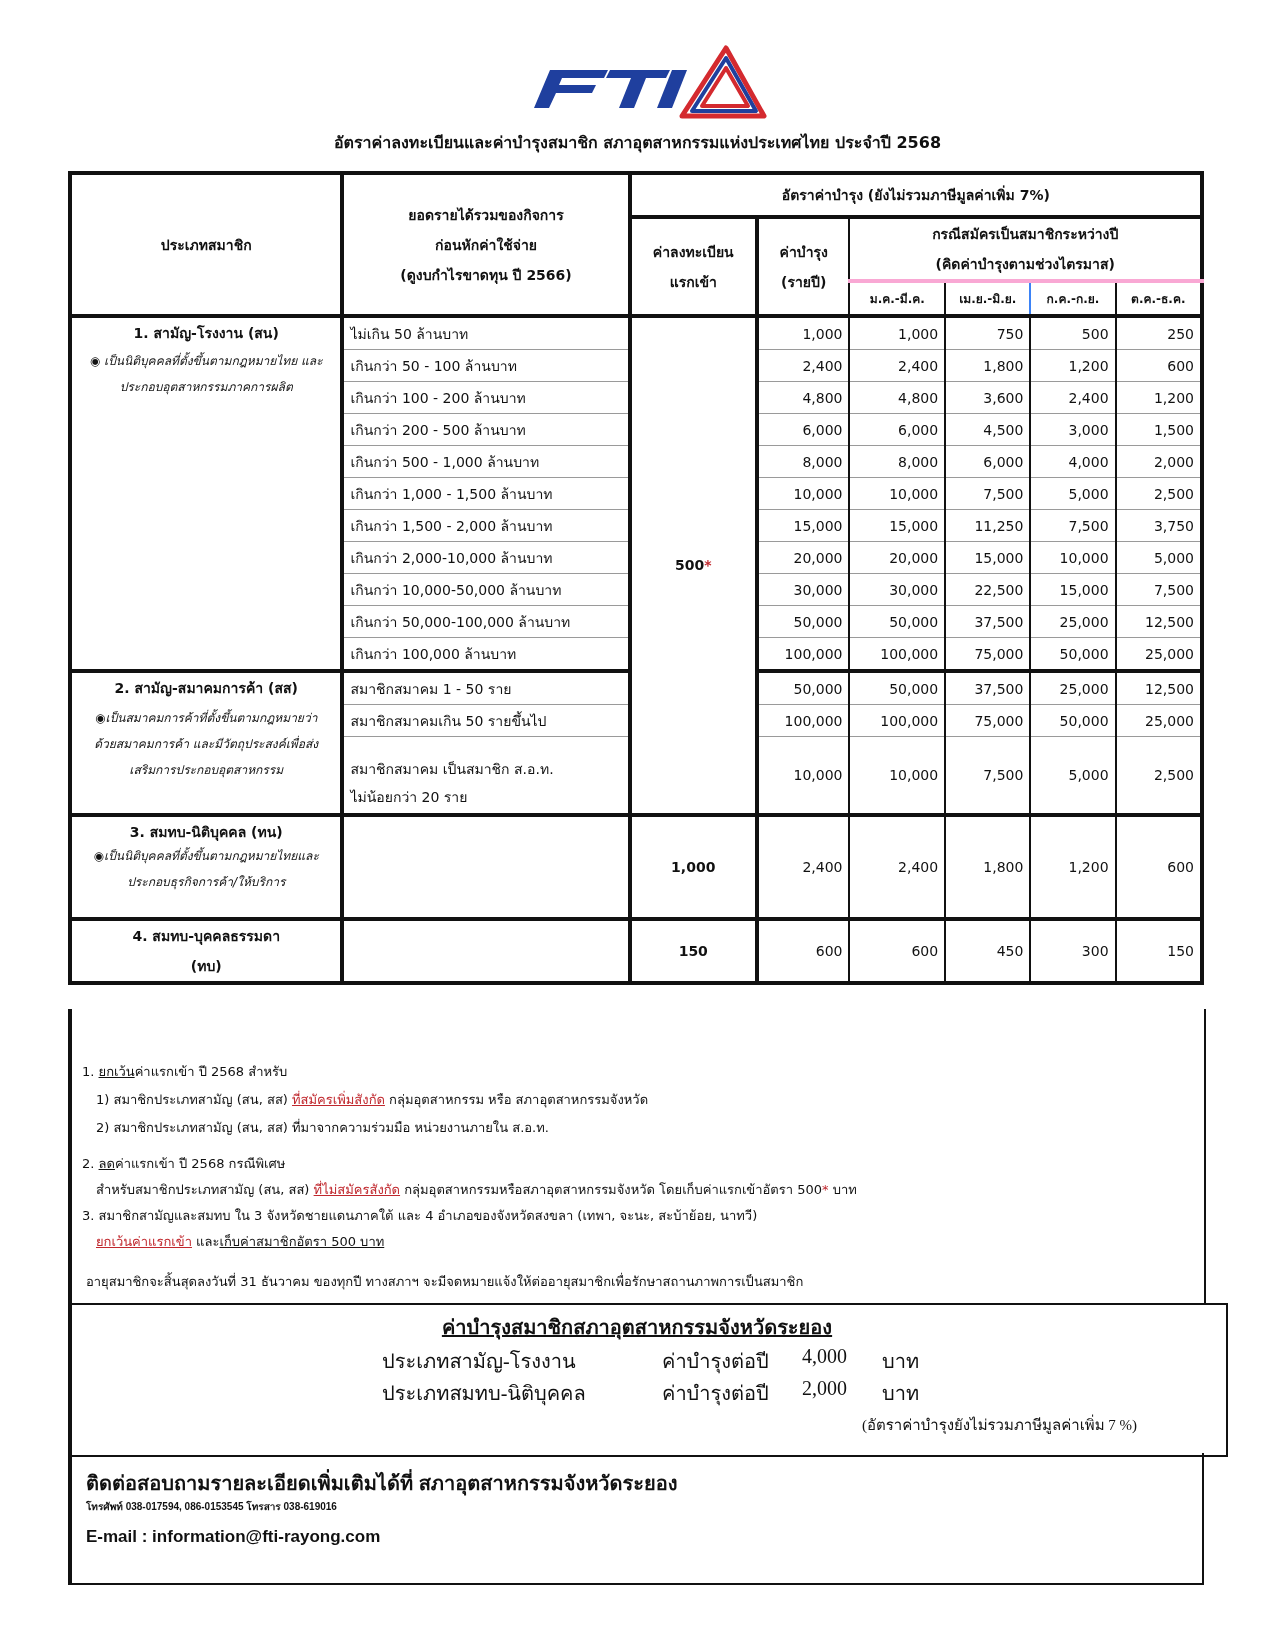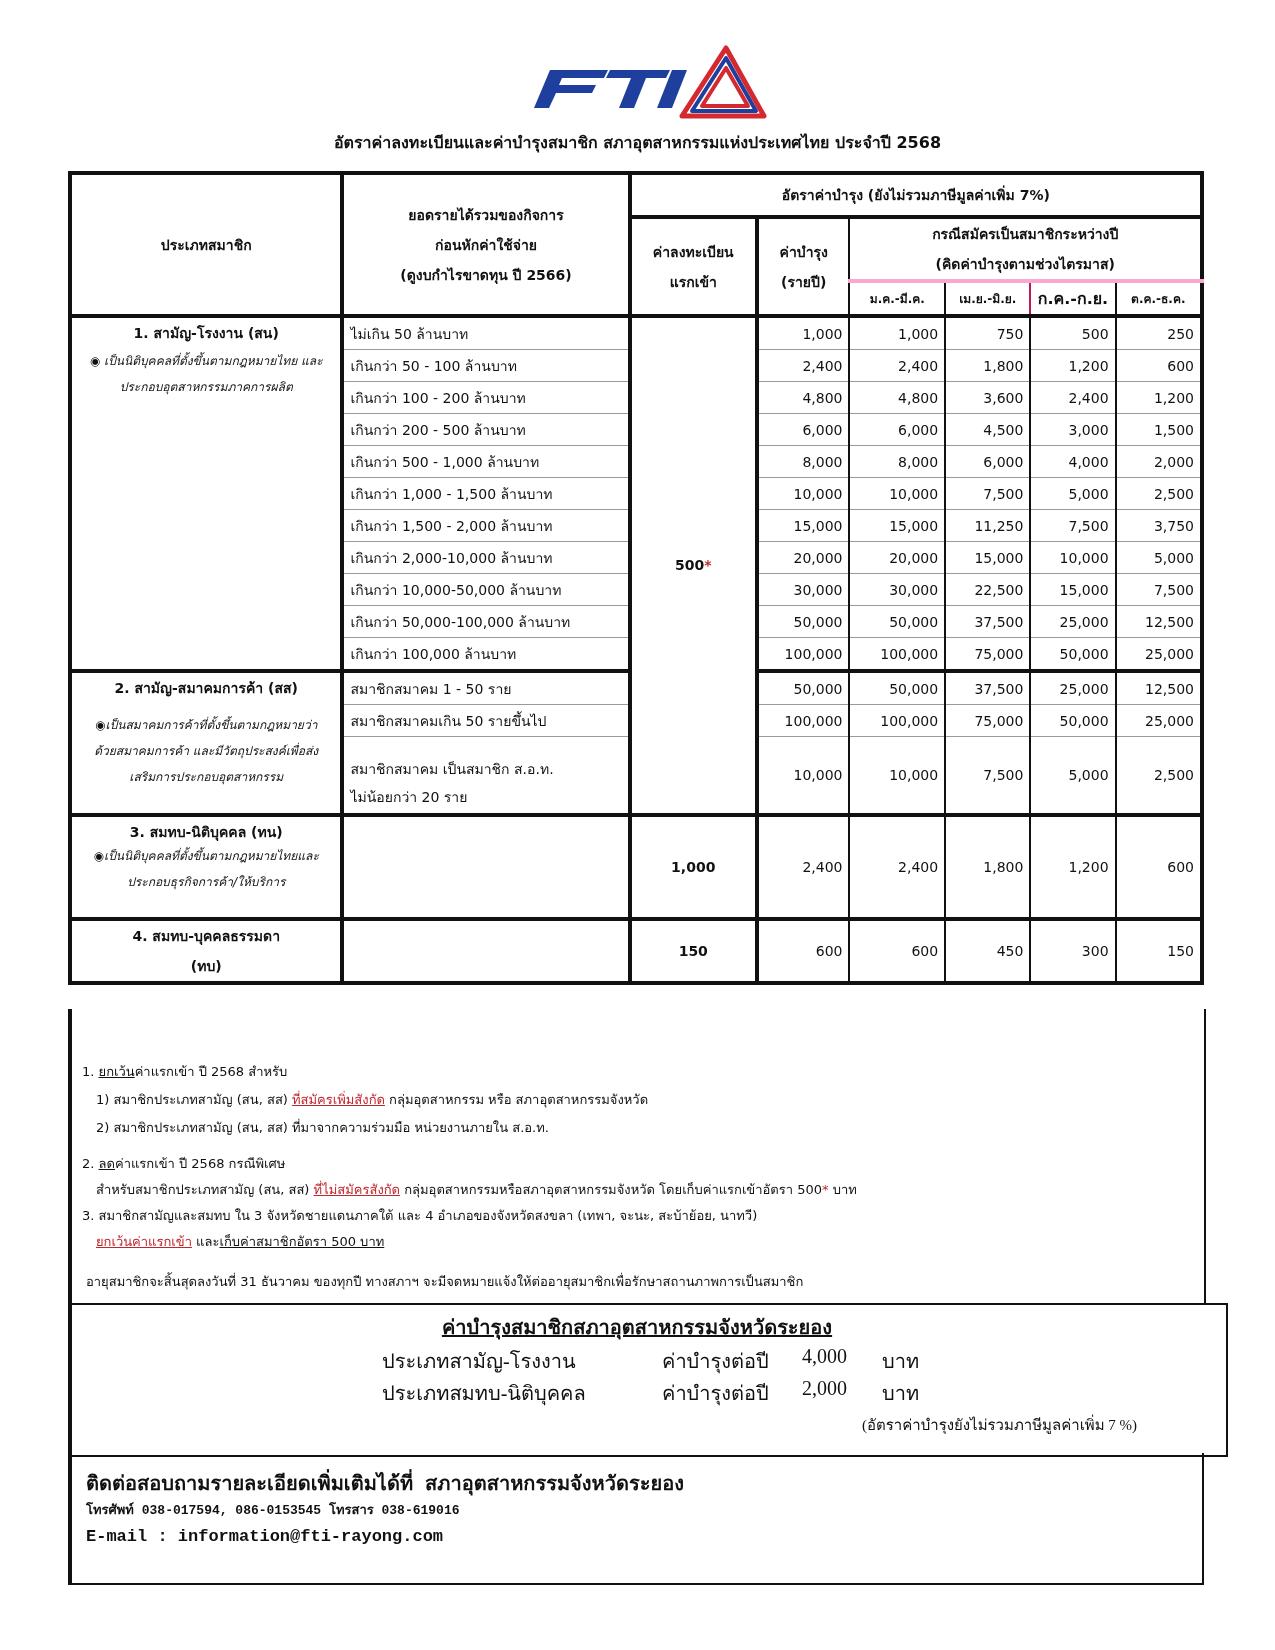--- a/index.html
+++ b/index.html
@@ -19,21 +19,21 @@
   .type-cell { text-align: center; vertical-align: top !important; padding-top: 4px !important; }
   .type-title { font-weight: bold; font-size: 14px; display: block; margin-bottom: 4px; }
   .type-desc { font-style: italic; font-size: 12px; line-height: 26px; display: block; }
   .red { color: #c0272d; }
   .notes-box { position: absolute; left: 68px; top: 1009px; width: 1132px; height: 294px; border-left: 4px solid #111; border-right: 2px solid #111; font-size: 13px; }
   .notes-box p { margin: 0; position: absolute; white-space: nowrap; }
   .u { text-decoration: underline; }
   .rayong-box { position: absolute; left: 68px; top: 1303px; width: 1130px; height: 150px; border: 2px solid #111; border-left: 4px solid #111; font-family: "Liberation Serif", serif; padding-left: 24px; }
   .rayong-box .t { position: absolute; left: 0; width: 1130px; text-align: center; top: 6px; font-size: 20px; font-weight: bold; text-decoration: underline; }
   .rayong-box .r { position: absolute; font-size: 20px; }
-  .contact-box { position: absolute; left: 68px; top: 1453px; width: 1130px; height: 130px; border: 2px solid #111; border-left: 4px solid #111; border-top: none; font-family: Liberation Mono, monospace; font-weight: bold; }
+  .contact-box { position: absolute; left: 68px; top: 1453px; width: 1130px; height: 130px; border: 2px solid #111; border-left: 4px solid #111; border-top: none; font-family: Liberation Sans, sans-serif; font-weight: bold; }
   .contact-box div { position: absolute; left: 14px; white-space: nowrap; }
 </style>
 </head>
 <body>
 
 <div class="logo">
   <svg width="240" height="82" viewBox="0 0 240 82">
     <g fill="#1f3f9e">
       <polygon points="20,28 78,28 74,36 32,36 29,43 66,43 62,51 26,51 19,66 4,66"></polygon>
       <polygon points="80,28 140,28 136,36 116,36 104,66 89,66 101,36 76,36"></polygon>
@@ -81,21 +81,21 @@
       <span>(รายปี)</span>
     </td>
     <td class="hdr medL thickR" colspan="4" style="line-height:30px; border-bottom:4px solid #f9a8d4">
       <span>กรณีสมัครเป็นสมาชิกระหว่างปี</span><br>
       <span>(คิดค่าบำรุงตามช่วงไตรมาส)</span>
     </td>
   </tr>
   <tr style="height:28px">
     <td class="hdr medL thickB" style="font-size:12px">ม.ค.-มี.ค.</td>
     <td class="hdr thickB" style="font-size:12px; border-left:2px solid #111">เม.ย.-มิ.ย.</td>
-    <td class="hdr thickB" style="font-size:16px; border-left:2px solid #be185d">ก.ค.-ก.ย.</td>
+    <td class="hdr thickB" style="font-size:12px; border-left:2px solid #3b82f6">ก.ค.-ก.ย.</td>
     <td class="hdr thickB thickR" style="font-size:12px; border-left:2px solid #111">ต.ค.-ธ.ค.</td>
   </tr>
 
   <tr>
     <td class="type-cell thickL thickB" rowspan="11">
       <span class="type-title">1. สามัญ-โรงงาน (สน)</span>
       <span class="type-desc" style="padding:0 10px">◉ เป็นนิติบุคคลที่ตั้งขึ้นตามกฎหมายไทย และประกอบอุตสาหกรรมภาคการผลิต</span>
     </td>
     <td class="thickL">ไม่เกิน 50 ล้านบาท</td>
     <td class="thickL bold" rowspan="14" style="text-align:center; border-bottom:4px solid #111">
@@ -183,21 +183,21 @@
         <td class="thickL thickB">เกินกว่า 100,000 ล้านบาท</td>
         <td class="num thickL thickB">100,000</td>
         <td class="num medL thickB">100,000</td>
         <td class="num medL thickB">75,000</td>
         <td class="num medL thickB">50,000</td>
         <td class="num medL thickR thickB">25,000</td>
       </tr>
 
   <tr>
     <td class="type-cell thickL thickB" rowspan="3">
-      <span class="type-title" style="margin-bottom:13px">2. สามัญ-สมาคมการค้า (สส)</span>
+      <span class="type-title" style="margin-bottom:6px">2. สามัญ-สมาคมการค้า (สส)</span>
       <span class="type-desc" style="padding:0 14px">◉เป็นสมาคมการค้าที่ตั้งขึ้นตามกฎหมายว่าด้วยสมาคมการค้า และมีวัตถุประสงค์เพื่อส่งเสริมการประกอบอุตสาหกรรม</span>
     </td>
     <td class="thickL">สมาชิกสมาคม 1 - 50 ราย</td>
     <td class="num thickL">50,000</td>
     <td class="num medL">50,000</td>
     <td class="num medL">37,500</td>
     <td class="num medL">25,000</td>
     <td class="num medL thickR">12,500</td>
   </tr>
   <tr>
@@ -269,15 +269,15 @@
   <div class="r" style="left:810px; top:40px">บาท</div>
   <div class="r" style="left:310px; top:72px">ประเภทสมทบ-นิติบุคคล</div>
   <div class="r" style="left:590px; top:72px">ค่าบำรุงต่อปี</div>
   <div class="r" style="left:730px; top:72px">2,000</div>
   <div class="r" style="left:810px; top:72px">บาท</div>
   <div class="r" style="left:790px; top:108px; font-size:15px">(อัตราค่าบำรุงยังไม่รวมภาษีมูลค่าเพิ่ม 7 %)</div>
 </div>
 
 <div class="contact-box">
   <div style="top:14px; font-size:20px">ติดต่อสอบถามรายละเอียดเพิ่มเติมได้ที่ สภาอุตสาหกรรมจังหวัดระยอง</div>
-  <div style="top:46px; font-size:13px">โทรศัพท์ 038-017594, 086-0153545 โทรสาร 038-619016</div>
+  <div style="top:46px; font-size:10px">โทรศัพท์ 038-017594, 086-0153545 โทรสาร 038-619016</div>
   <div style="top:74px; font-size:17px">E-mail :  information@fti-rayong.com</div>
 </div>
 
 </body></html>

